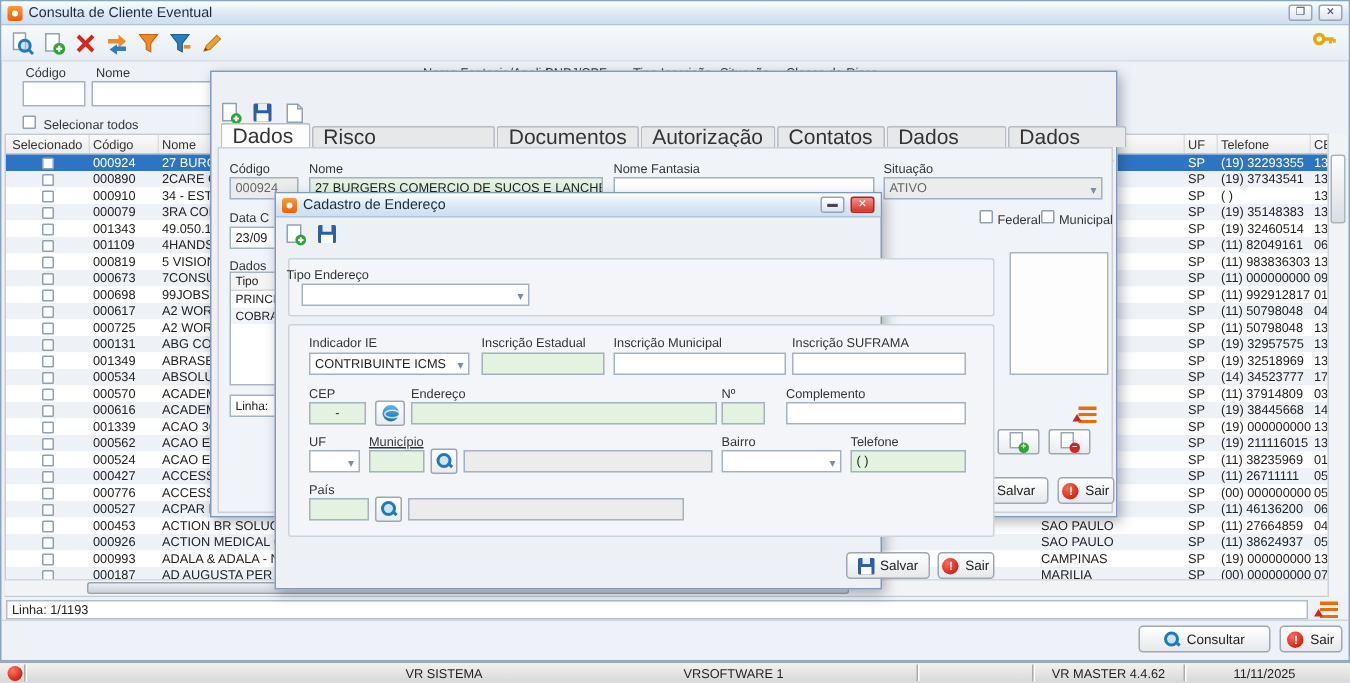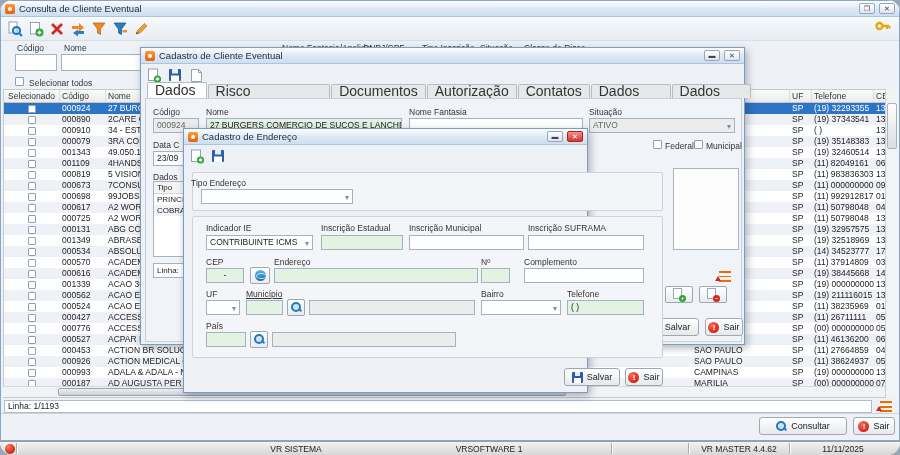--- a/index.html
+++ b/index.html
@@ -1,17 +1,17 @@
 <!DOCTYPE html>
 <html><head>
 <meta charset="utf-8">
 <style>
   * { margin:0; padding:0; box-sizing:border-box; }
   body { font-family:"Liberation Sans","DejaVu Sans",sans-serif; background:#9aa7b5; }
-  #screen { position:relative; width:900px; height:455px; overflow:hidden; background:#eef2f7; font-size:9px; color:#222;border-radius:13px; }
+  #screen { position:relative; width:900px; height:455px; overflow:hidden; background:#eef2f7; font-size:9px; color:#222; }
 
   
   .titlebar { position:absolute; left:0; top:0; right:0; height:16px;
     background:linear-gradient(#fbfdff,#d9e6f4 60%,#cfdff0); border-bottom:1px solid #aec4da;
     display:flex; align-items:center; padding:0 4px; gap:4px; }
   .titlebar .ttl { font-size:9.5px; color:#1c2a3a; }
   .appicon { width:10px; height:10px; border-radius:2px; background:linear-gradient(#ff9a3c,#e95f0a); position:relative; flex:0 0 auto; }
   .appicon::after { content:""; position:absolute; left:3px; top:3px; width:4px; height:4px; background:#fff; border-radius:50%; }
   .winbtn { width:16px; height:11px; border:1px solid #93a7bc; border-radius:2px;
     background:linear-gradient(#ffffff,#dde5ee); font-size:7px; line-height:9px; text-align:center; color:#445; }
@@ -442,27 +442,20 @@
         <span>Consultar</span>
       </div>
       <div class="btn" style="left:852px;top:3px;width:42px">
         <span class="ic ic-exit">!</span>
         <span>Sair</span>
       </div>
     </div>
   </div>
 
   <div class="win" id="clientwin" style="left:140px;top:47px;width:605px;height:298px;z-index:2">
-    <div class="titlebar">
-      <span class="appicon"></span>
-      <span class="ttl">Cadastro de Cliente Eventual</span>
-      <span style="flex:1"></span>
-      <span class="winbtn">▬</span>
-      <span class="winbtn">✕</span>
-    </div>
 
     <div style="position:absolute;left:6px;top:20px;display:flex;gap:6px">
       <span><svg width="15" height="15">
             <rect x="1.5" y="1" width="9" height="11.5" fill="#fff" stroke="#8fa2b5"></rect>
             <circle cx="10.5" cy="11" r="3.6" fill="#2ea636"></circle>
             <line x1="8.7" y1="11" x2="12.3" y2="11" stroke="#fff" stroke-width="1.4"></line>
             <line x1="10.5" y1="9.2" x2="10.5" y2="12.8" stroke="#fff" stroke-width="1.4"></line>
           </svg></span>
       <span><svg width="15" height="15">
             <rect x="1" y="1" width="12" height="12" rx="1" fill="#2c5fa8"></rect>

